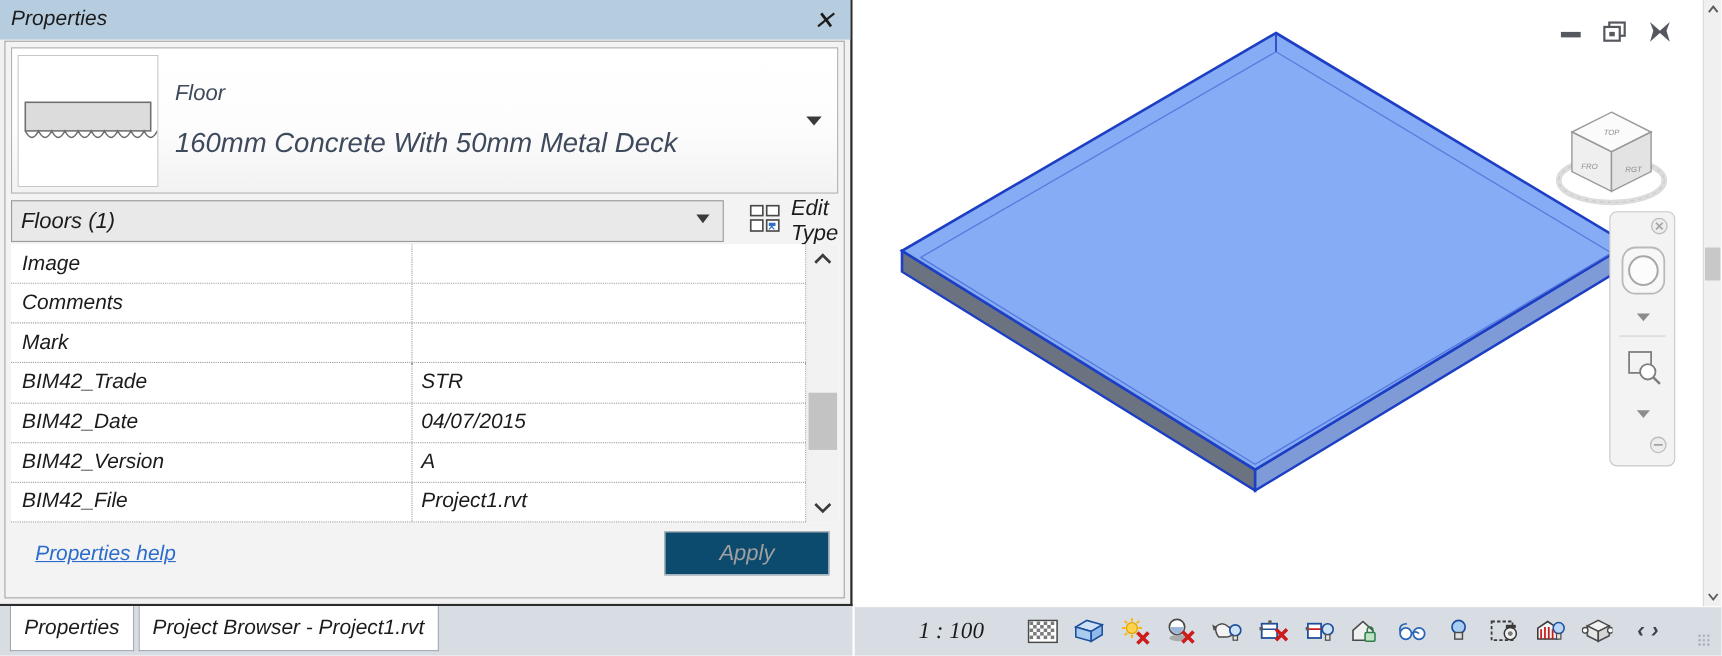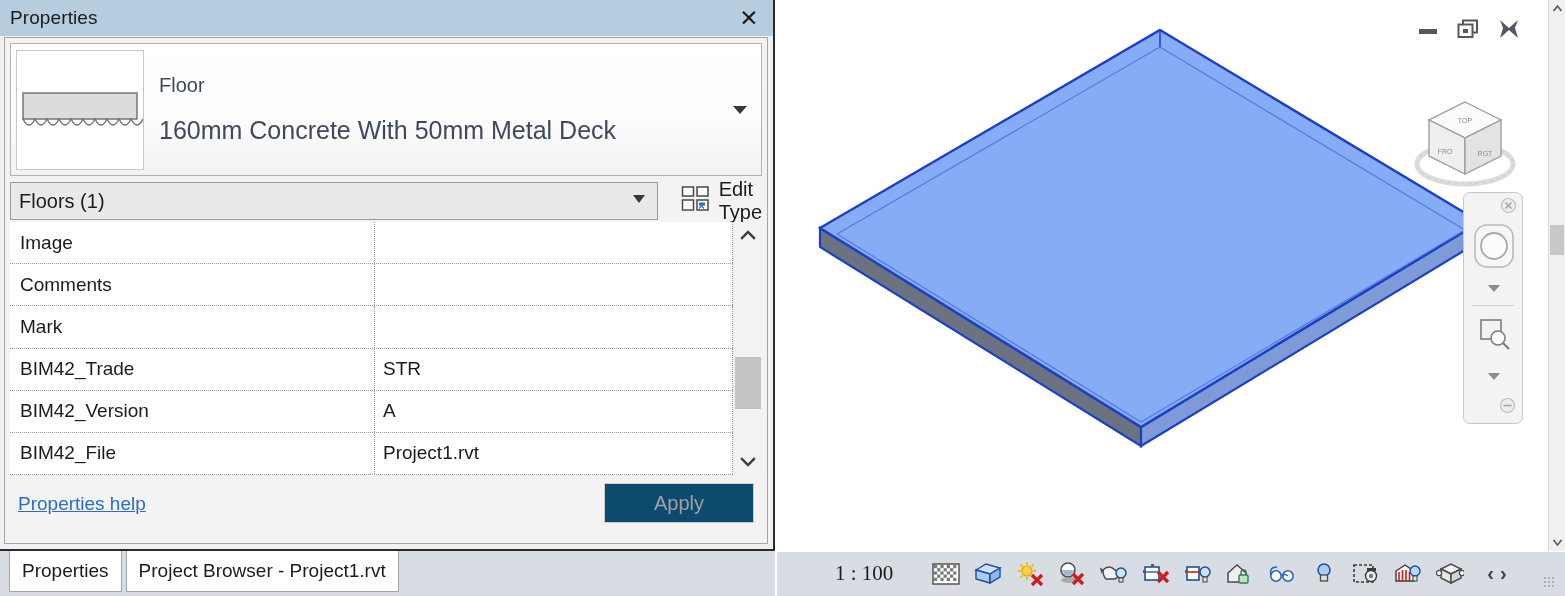--- a/index.html
+++ b/index.html
@@ -2,21 +2,21 @@
 <html><head>
 <meta charset="utf-8">
 <style>
   html,body{margin:0;padding:0;}
   body{
     width:1565px;height:596px;overflow:hidden;
     font-family:"Liberation Sans", sans-serif;
     background:#ffffff;
     -webkit-font-smoothing:none;
   }
-  .app{position:relative;width:1565px;height:596px;}
+  .app{position:relative;width:1565px;height:596px;font-style:italic;}
 
   
   .props-palette{
     position:absolute;left:0;top:0;width:775px;height:551px;
     background:#f1f1f1;
     border-right:2px solid #2b2b2b;
     border-bottom:2px solid #2b2b2b;
     box-sizing:border-box;
   }
   .props-titlebar{
@@ -113,21 +113,21 @@
   }
   .sb-arrow{height:26px;display:flex;align-items:center;justify-content:center;width:100%;}
   .sb-arrow svg{display:block;}
   .sb-track{flex:1;width:100%;position:relative;}
   .sb-thumb{
     position:absolute;left:1px;right:1px;top:54%;height:52px;background:#c3c3c3;
   }
 
   
   .prop-footer{
-    position:absolute;left:5px;right:5px;top:440px;height:52px;
+    position:absolute;left:19px;right:5px;top:440px;height:52px;
     display:flex;align-items:center;
   }
   .props-help{
     font-size:19px;color:#2b6ccc;text-decoration:underline;margin-left:8px;cursor:default;
   }
   .apply-btn{
     position:absolute;right:8px;top:5px;width:150px;height:40px;
     background:#0c4a6e;border:1px solid #cdcdcd;box-sizing:border-box;
     display:flex;align-items:center;justify-content:center;
     font-size:20px;color:#a0a0a0;
@@ -268,20 +268,24 @@
             <span class="pname">Comments</span>
             <span class="pval"></span>
           </div>
           <div class="prow">
             <span class="pname">Mark</span>
             <span class="pval"></span>
           </div>
           <div class="prow">
             <span class="pname">BIM42_Trade</span>
             <span class="pval">STR</span>
+          </div>
+          <div class="prow">
+            <span class="pname">BIM42_Date</span>
+            <span class="pval">04/07/2015</span>
           </div>
           <div class="prow">
             <span class="pname">BIM42_Version</span>
             <span class="pval">A</span>
           </div>
           <div class="prow">
             <span class="pname">BIM42_File</span>
             <span class="pval">Project1.rvt</span>
           </div>
         </div>

